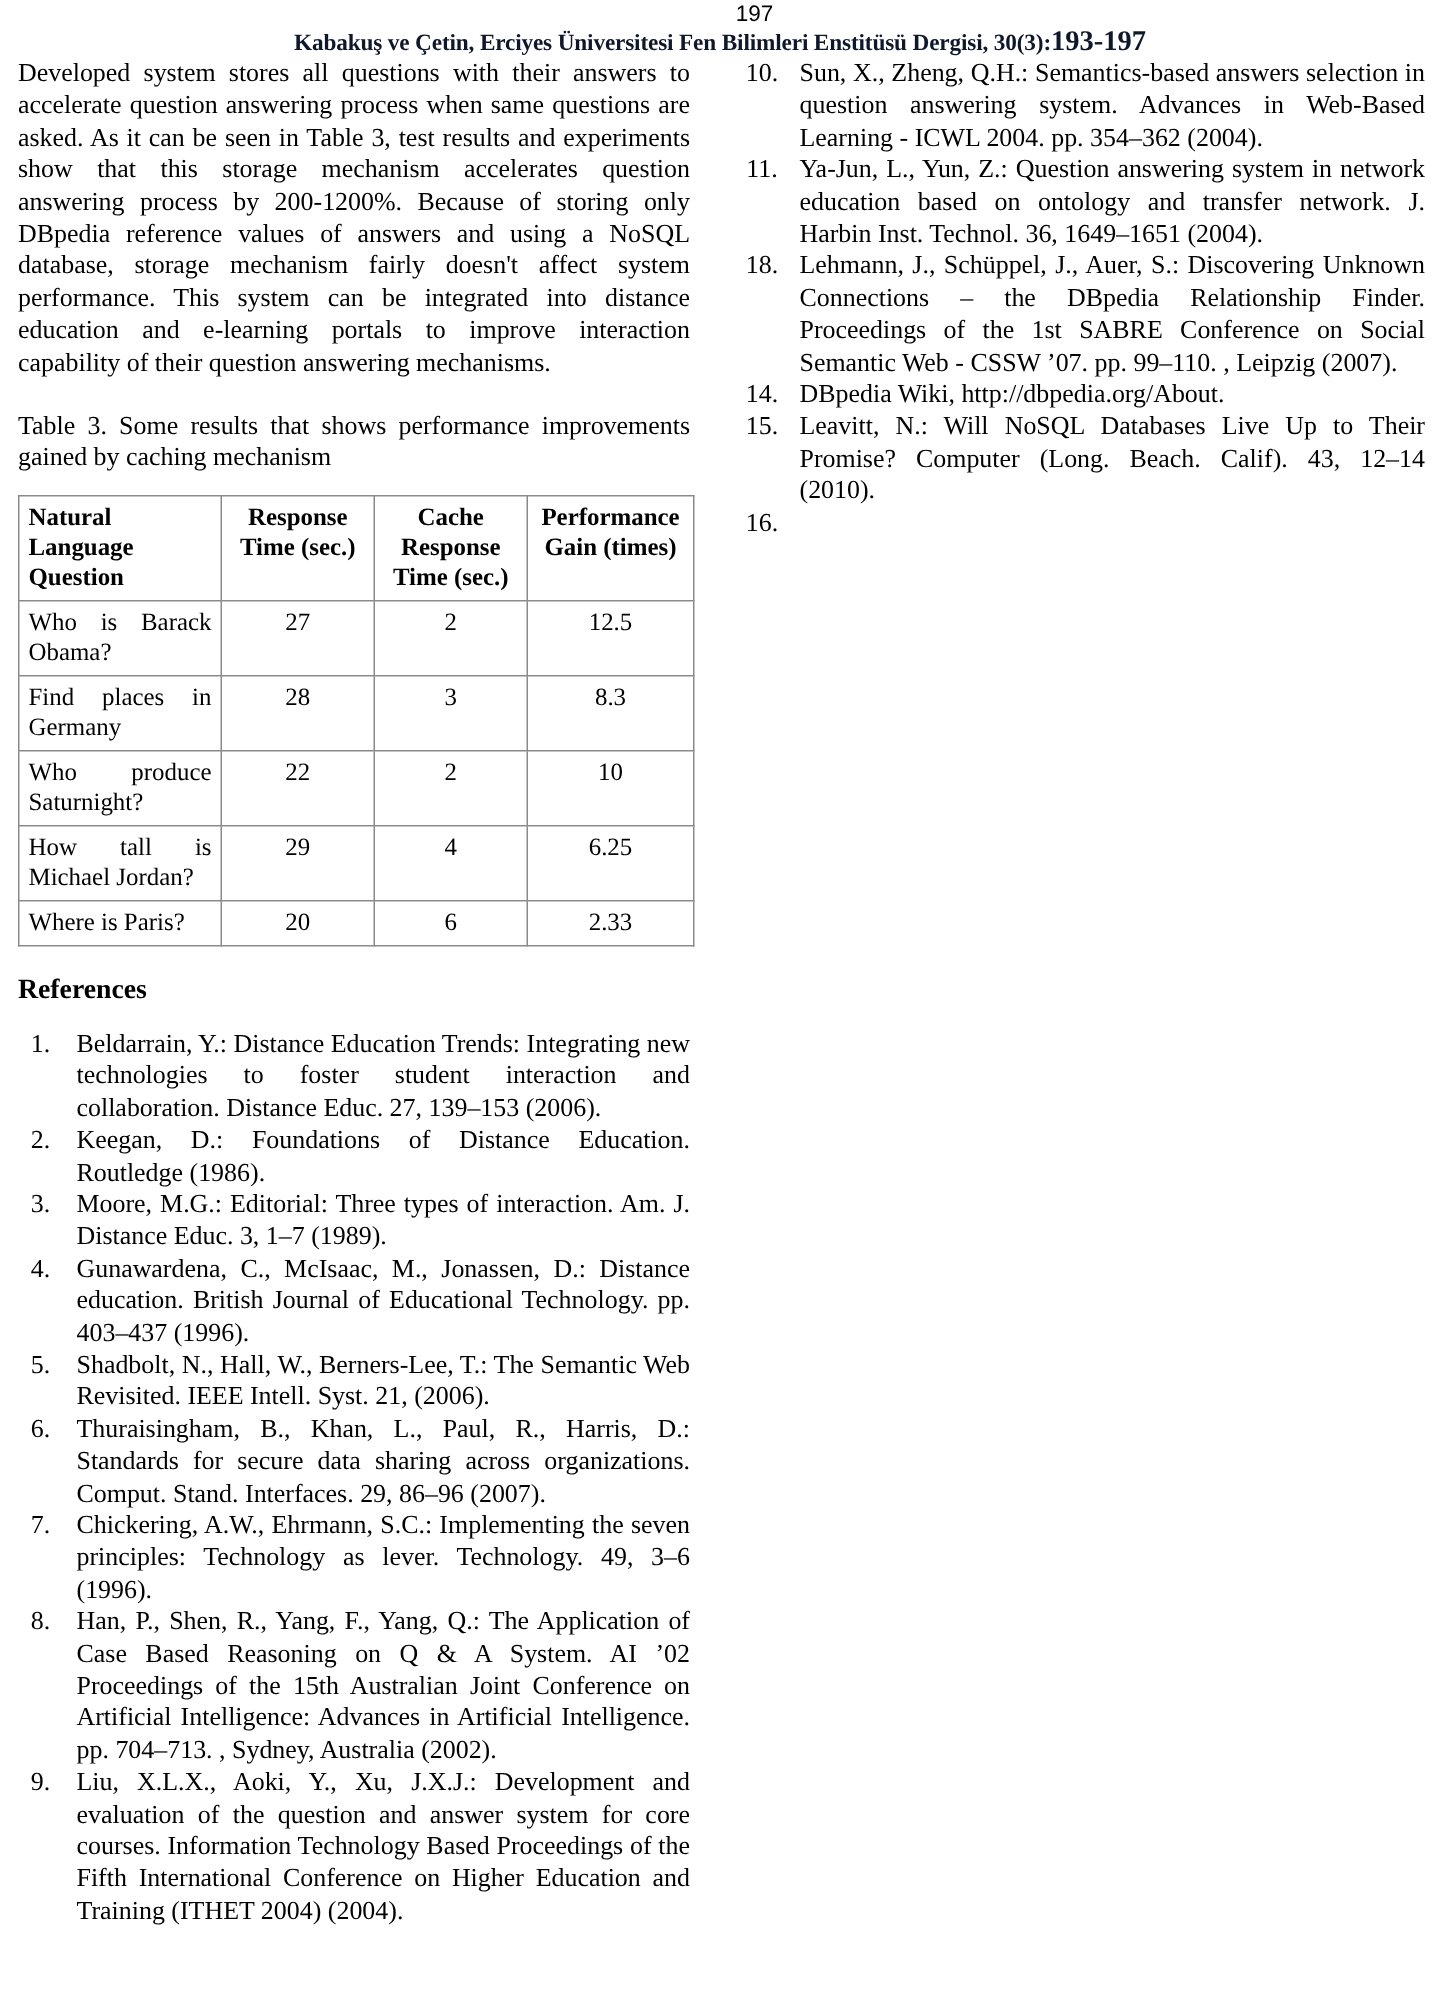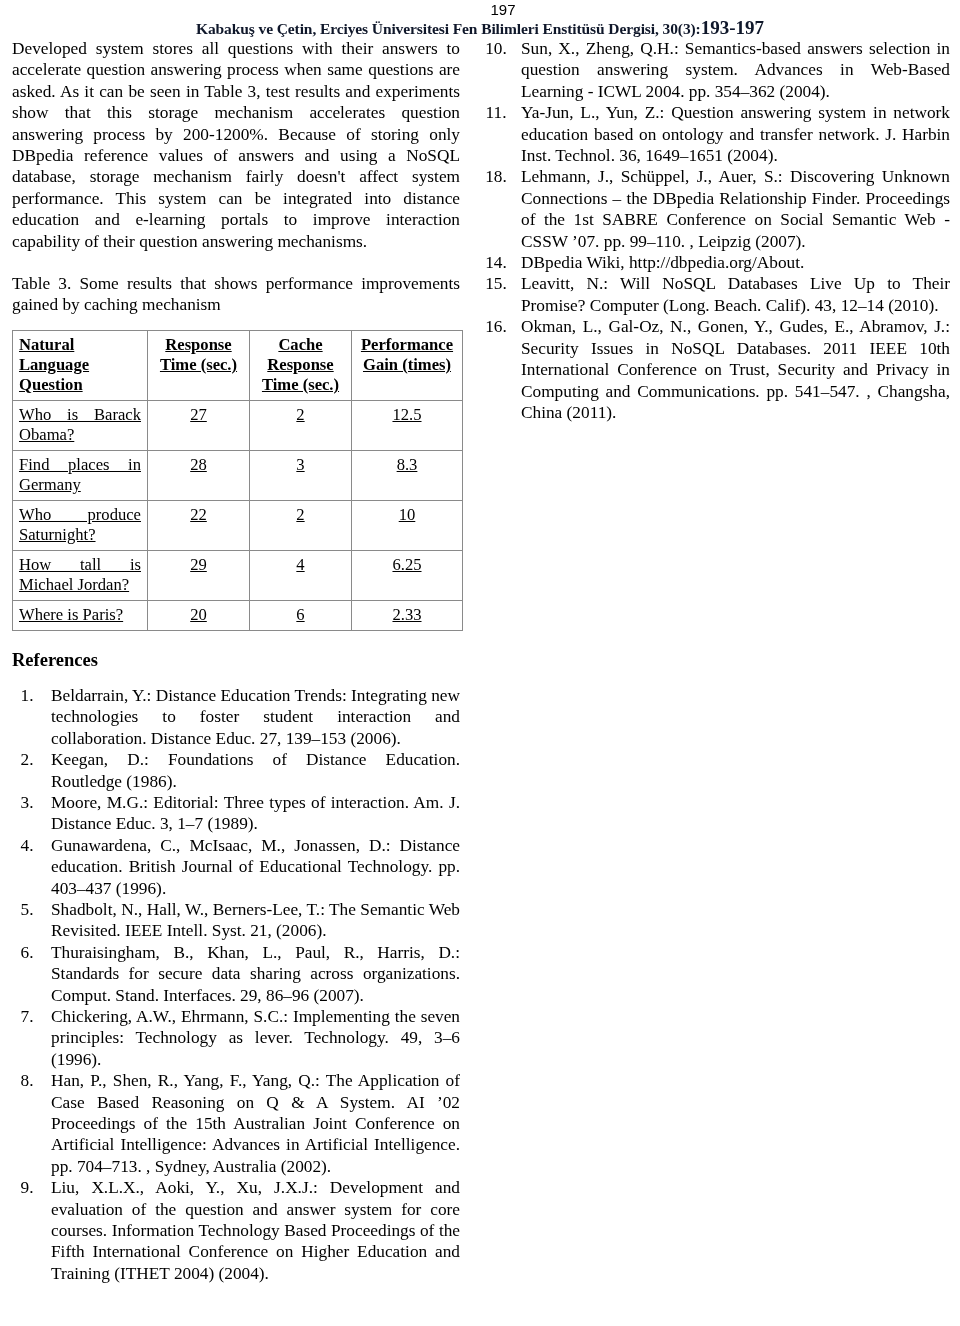--- a/index.html
+++ b/index.html
@@ -42,21 +42,21 @@
     letter-spacing: 0;
   }
 
   
   .columns {
     position: absolute;
     top: 38px;
     left: 0;
     width: 960px;
     display: flex;
-    gap: 0px;
+    gap: 12px;
   }
   .col-left {
     width: 472px;
     padding-left: 12px;
     padding-right: 12px;
   }
   .col-right {
     width: 488px;
     padding-left: 8px;
     padding-right: 10px;
@@ -80,21 +80,20 @@
     text-align: justify;
   }
 
   
   table.results {
     border-collapse: collapse;
     width: 450px;
     table-layout: fixed;
     font-size: 16.6px;
     line-height: 20px;
-    text-decoration: underline;
   }
   table.results th,
   table.results td {
     border: 1px solid #8a8a8a;
     padding: 4px 6px 5px 6px;
     vertical-align: top;
   }
   table.results th {
     font-weight: bold;
     text-align: center;
@@ -230,17 +229,17 @@
     </ol>
   </div>
 
   <div class="col-right">
     <ol class="ref-list right-col">
       <li><span class="ref-num">10.</span><span>Sun, X., Zheng, Q.H.: Semantics-based answers selection in question answering system. Advances in Web-Based Learning - ICWL 2004. pp. 354–362 (2004).</span></li>
       <li><span class="ref-num">11.</span><span>Ya-Jun, L., Yun, Z.: Question answering system in network education based on ontology and transfer network. J. Harbin Inst. Technol. 36, 1649–1651 (2004).</span></li>
       <li><span class="ref-num">18.</span><span>Lehmann, J., Schüppel, J., Auer, S.: Discovering Unknown Connections – the DBpedia Relationship Finder. Proceedings of the 1st SABRE Conference on Social Semantic Web - CSSW ’07. pp. 99–110. , Leipzig (2007).</span></li>
       <li><span class="ref-num">14.</span><span>DBpedia Wiki, http://dbpedia.org/About.</span></li>
       <li><span class="ref-num">15.</span><span>Leavitt, N.: Will NoSQL Databases Live Up to Their Promise? Computer (Long. Beach. Calif). 43, 12–14 (2010).</span></li>
-      <li><span class="ref-num">16.</span><span>Okman, L., Gal-Oz, N., Gonen, Y., Gudes, E., Abramov, J.: Security Issues in NoSQL Databases. 2011 IEEE 10th International Conference on Trust, Security and Privacy in Computing and Communications. pp. 541–547. , Changsha, China (2011).</span></li>
+      <li><span class="ref-num">16.</span></li>
     </ol>
   </div>
 
 </div>
 
 </body></html>

